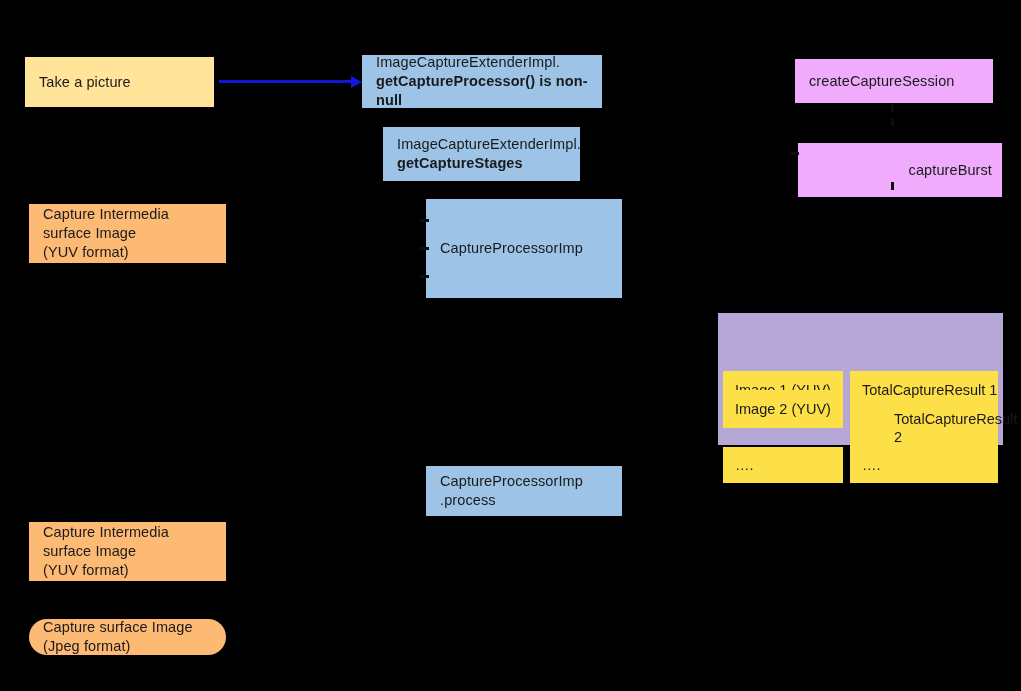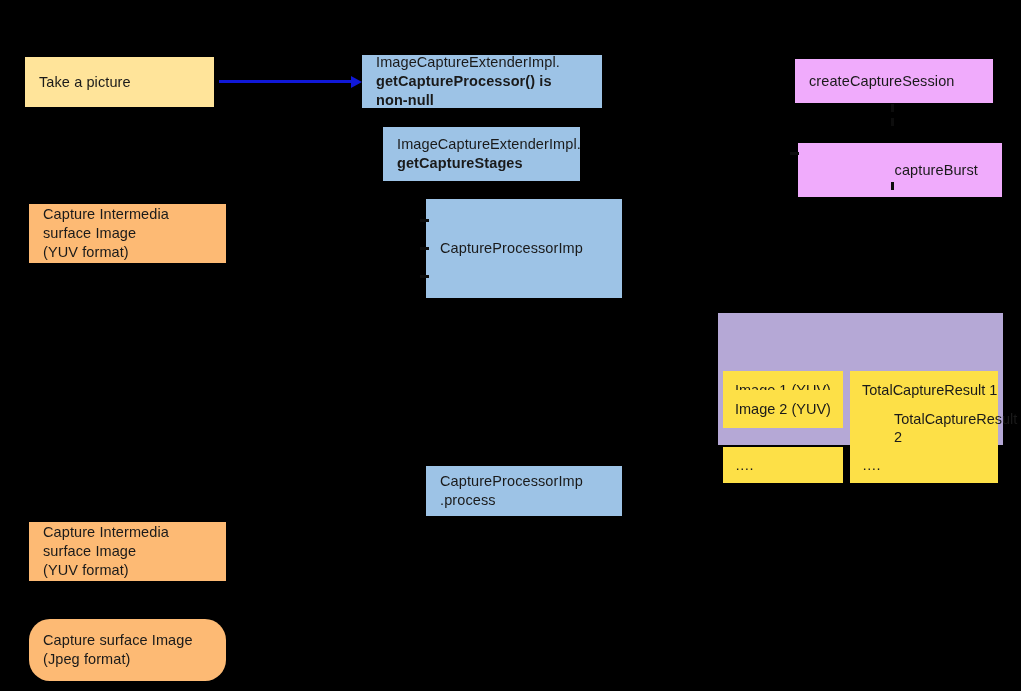--- a/index.html
+++ b/index.html
@@ -34,21 +34,21 @@
   .node .line.b { font-weight: bold; }
 
   
   .fill-yellow { background: #ffe49a; }
   .fill-cream  { background: #fdba74; }
   .fill-blue   { background: #9dc3e6; }
   .fill-green  { background: #f0abfc; }
   .fill-purple-outer { background: #b5a8d6; }
   .fill-purple-inner { background: #fde047; margin-top: 48px; }
 
-  .pad-l { padding-left: 14px; padding-right: 24px; }
+  .pad-l { padding-left: 14px; padding-right: 10px; }
 
   
   #purple-group {
     position: absolute;
     box-sizing: border-box;
   }
   .purple-cell {
     position: absolute;
     box-sizing: border-box;
     display: flex;
@@ -101,21 +101,21 @@
     <span class="line">surface Image</span>
     <span class="line">(YUV format)</span>
   </div>
 
   <div class="node fill-cream pad-l" style="left:29px; top:522px; width:197px; height:59px;">
     <span class="line">Capture Intermedia</span>
     <span class="line">surface Image</span>
     <span class="line">(YUV format)</span>
   </div>
 
-  <div class="node fill-cream pad-l" style="left:29px; top:619px; width:197px; height:62px;border-radius:21px;">
+  <div class="node fill-cream pad-l" style="left:29px; top:619px; width:197px; height:36px;border-radius:21px;">
     <span class="line">Capture surface Image</span>
     <span class="line">(Jpeg format)</span>
   </div>
 
   <div class="node fill-blue pad-l" style="left:362px; top:55px; width:240px; height:53px;">
     <span class="line">ImageCaptureExtenderImpl.</span>
     <span class="line b">getCaptureProcessor() is non-null</span>
   </div>
 
   <div class="node fill-blue pad-l" style="left:383px; top:127px; width:197px; height:54px;">

